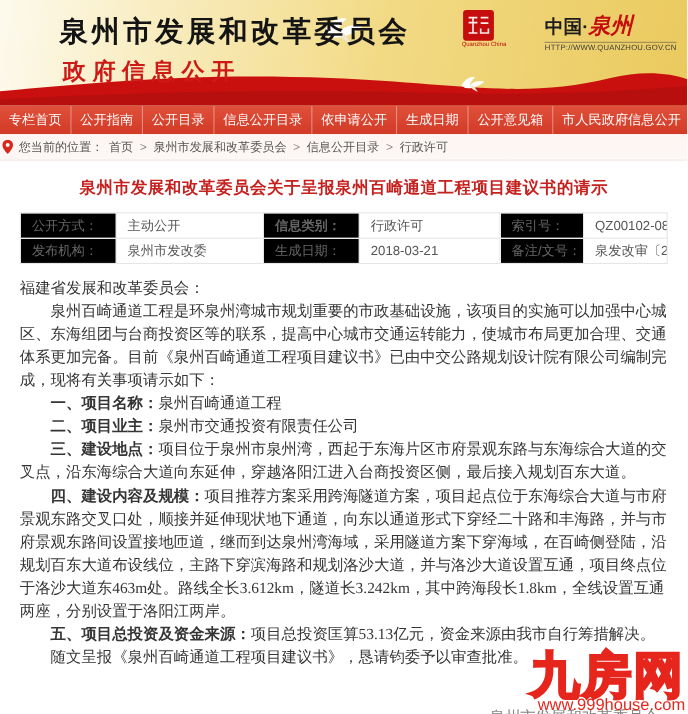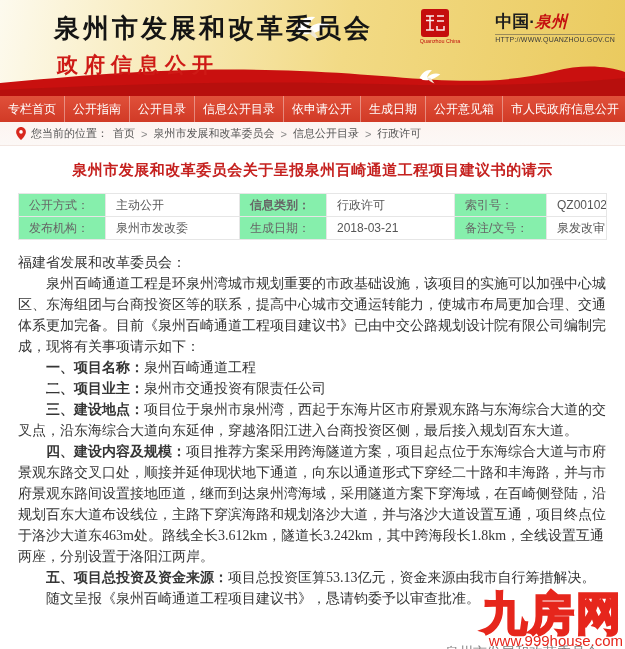--- a/index.html
+++ b/index.html
@@ -18,51 +18,51 @@
   .dove-lg { position:absolute; left:288px; top:10px; width:46px; height:34px; }
   .dove-sm { position:absolute; left:416px; top:66px; width:27px; height:20px; }
 
   .logo { position:absolute; right:10px; top:8px; display:flex; gap:7px; align-items:flex-start; }
   .seal-wrap { text-align:center; width:34px; }
   .seal { width:30px; height:30px; display:block; margin:0 auto; }
   .seal-caption { font-size:6px; color:#c00b0b; white-space:nowrap; transform:scale(.9); }
   .logo-text { padding-top:2px;margin-left:36px; }
   .logo-line1 { display:flex; align-items:baseline; }
   .logo-cn { font-size:17px; font-weight:bold; color:#1c1c1c; }
-  .logo-qz { font-size:16px; font-weight:bold; color:#c50f0f;
+  .logo-qz { font-size:20px; font-weight:bold; color:#c50f0f;
     font-family:"Liberation Serif","DejaVu Serif",serif; font-style:italic; }
   .logo-url { font-size:7px; color:#3a3a3a; border-top:1px solid #9a8a5a; margin-top:1px;
     padding-top:1px; letter-spacing:.2px; cursor:pointer; }
 
   
   .nav { display:flex; height:26px; background:linear-gradient(#e0503a,#d13a26); }
   .nav-item { flex:1 0 auto; display:flex; align-items:center; justify-content:center;
     color:#fff; font-size:12px; padding:0 8px; white-space:nowrap; cursor:pointer;
     border-left:1px solid rgba(255,255,255,.38); }
   .nav-item:first-child { border-left:none;font-family:Liberation Mono, monospace; }
 
   
-  .breadcrumb { height:24px; display:flex; align-items:center; gap:5px; padding-left:16px;
+  .breadcrumb { height:24px; display:flex; align-items:center; gap:5px; padding-left:2px;
     background:linear-gradient(#fdf4f1,#fcf8f6); font-size:11px; color:#555;
     border-bottom:1px solid #f2e6e1; }
   .pin { width:10px; height:13px; flex:0 0 auto; }
   .crumb-sep { color:#888; margin:0 1px; }
   .crumb-link { cursor:pointer; }
 
   
   .main { padding:6px 18px 0; position:relative; }
   .article-title { margin:9px 0 13px; text-align:center; font-size:15px; font-weight:bold;
     color:#c5211f; letter-spacing:.5px; }
 
   table.meta { width:100%; border-collapse:collapse; font-size:12px; table-layout:fixed; }
   table.meta td { border:1px solid #e6e6e6; height:23px; padding-left:10px; color:#555;
     overflow:hidden; white-space:nowrap; }
-  table.meta td.lab { background:#86efac; color:#666; }
+  table.meta td.lab { background:#000000; color:#666; }
   .w-lab1{width:87px;} .w-val1{width:134px;} .w-lab2{width:87px;font-weight:bold;} .w-val2{width:128px;}
-  .w-lab3{width:92px;}
+  .w-lab3{width:76px;}
 
   .body-text { margin-top:12px; font-family:"Liberation Serif","DejaVu Serif",serif;
     font-size:14px; color:#353535; line-height:21px; }
   .body-text p { text-indent:2em; margin:0; }
   .body-text p.salutation { text-indent:0; }
   .body-text b { font-weight:bold; }
 
   .signature { margin-top:33px; text-align:right;
     font-family:"Liberation Serif","DejaVu Serif",serif; font-size:14px; color:#828282;
     line-height:21px; padding-right:8px; }

